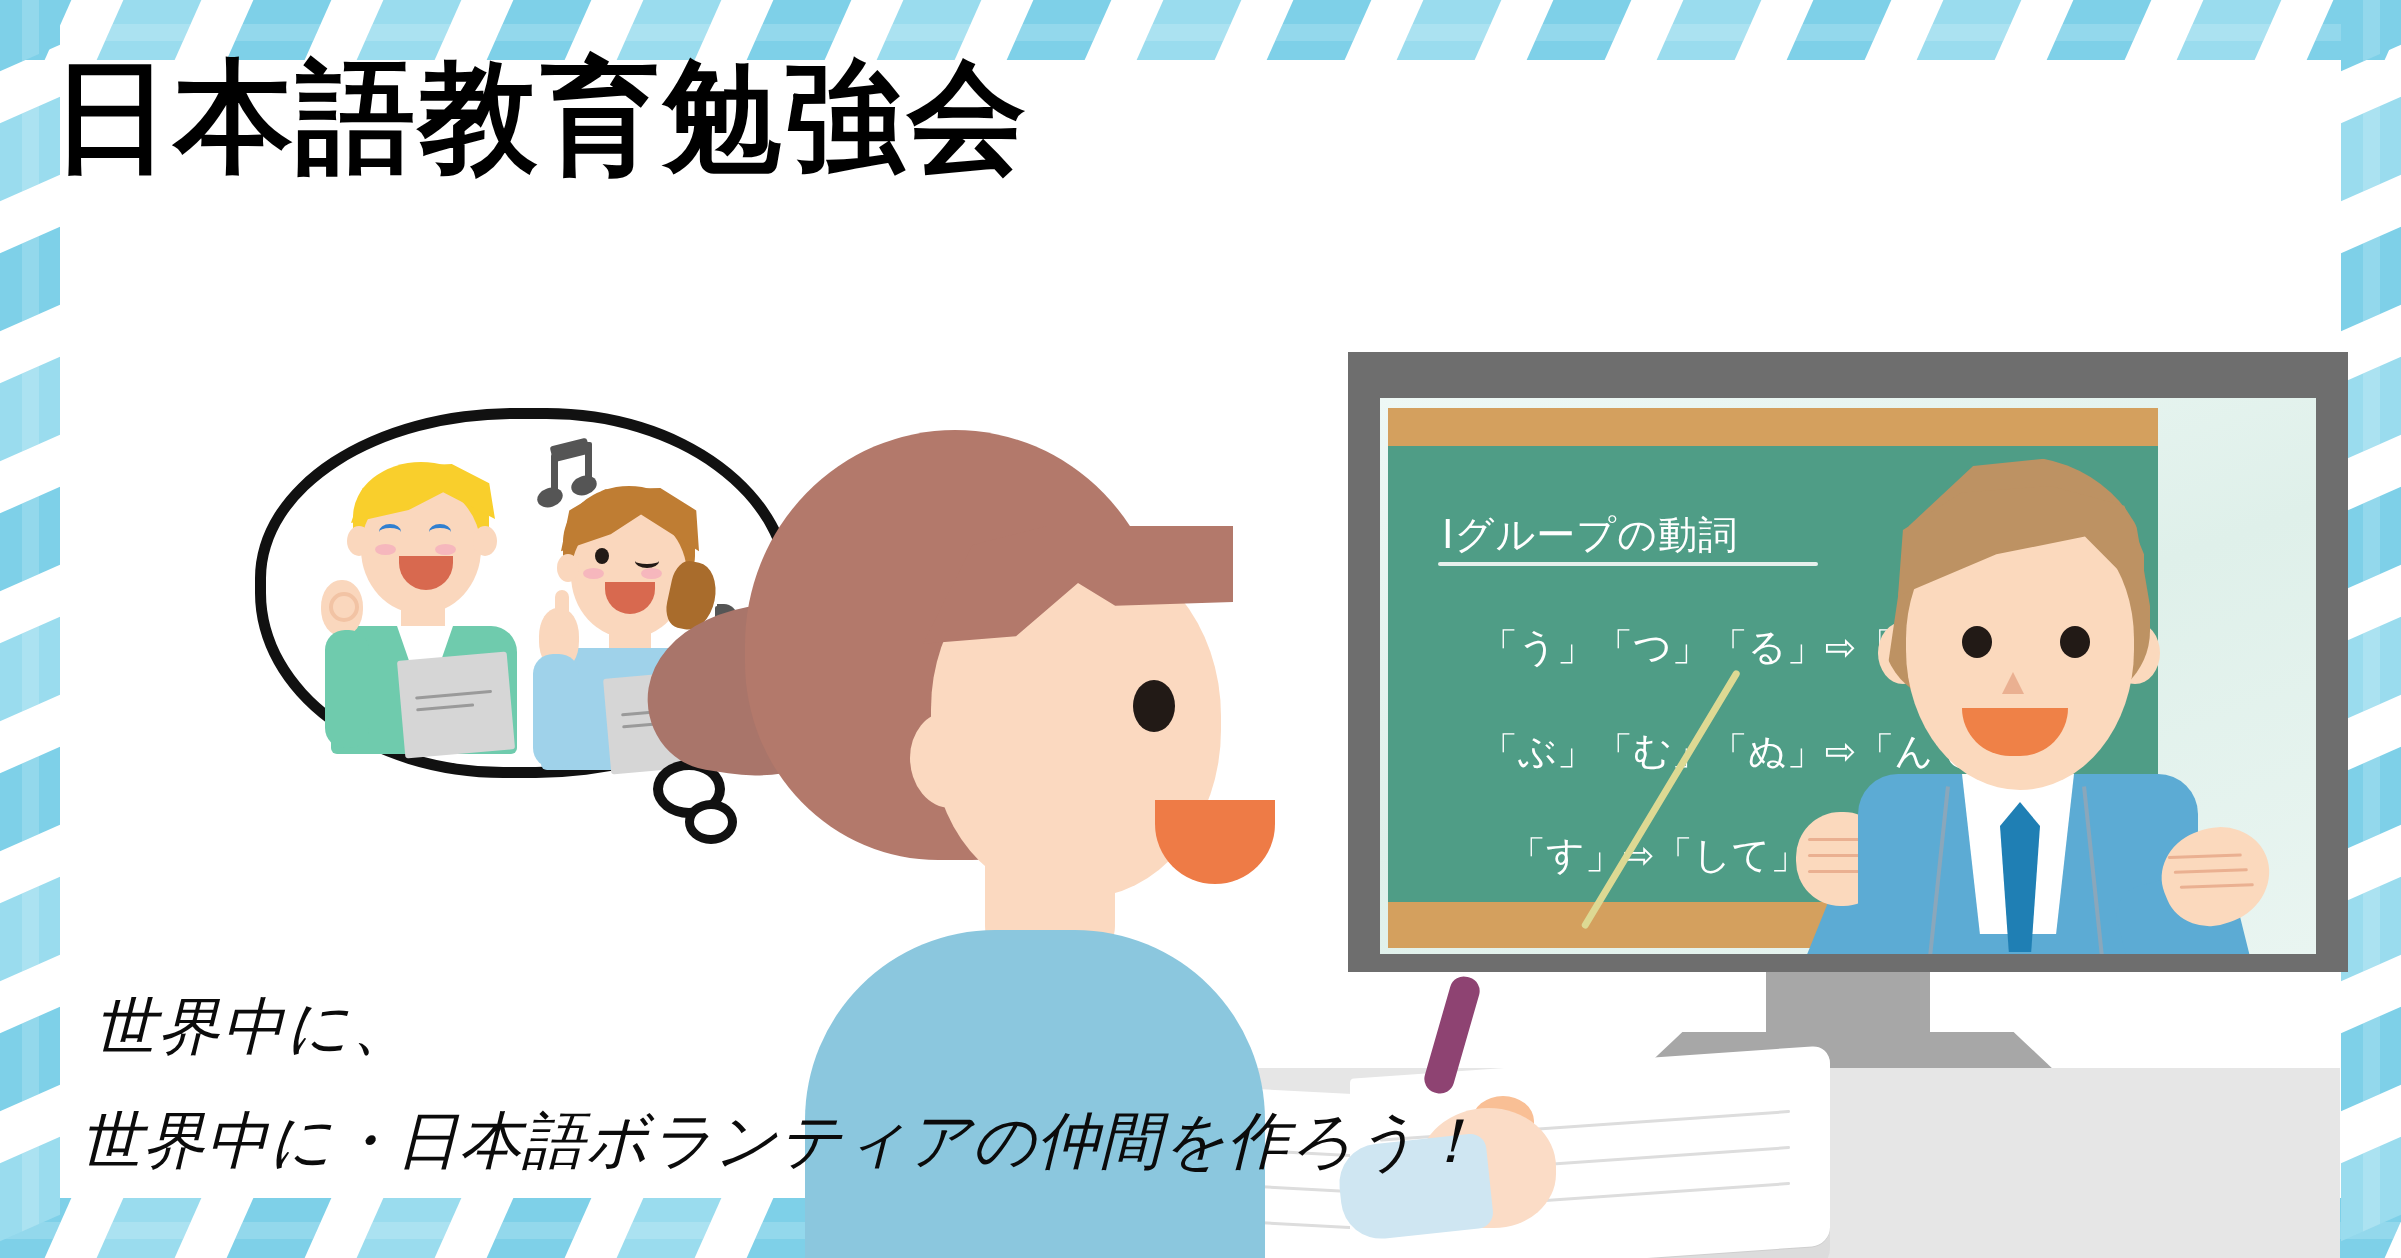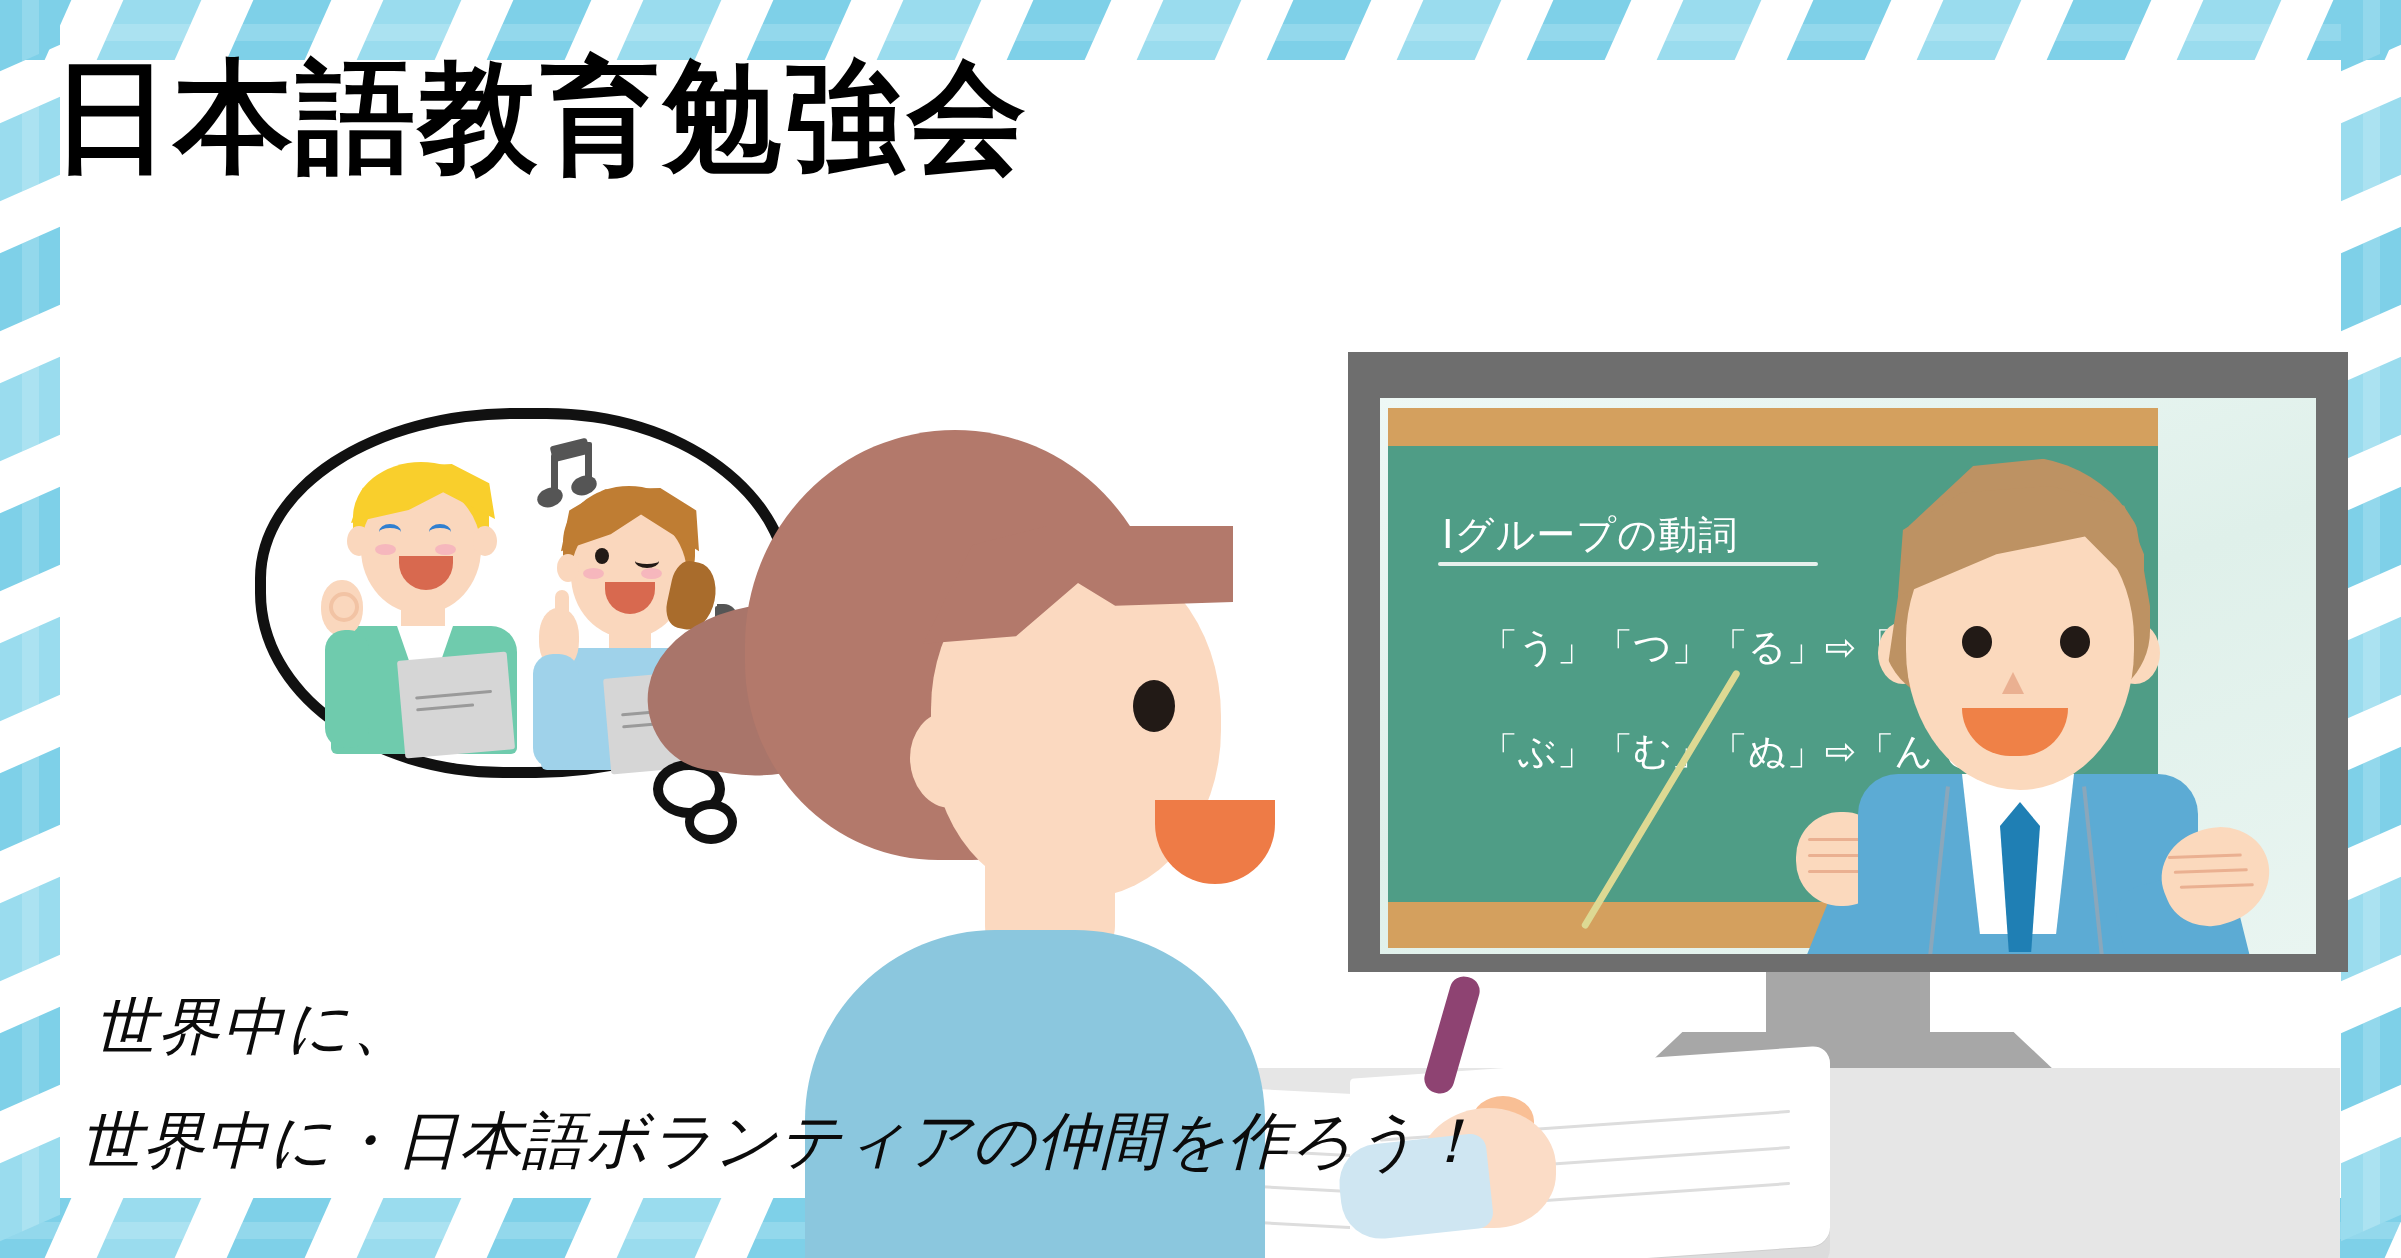--- a/index.html
+++ b/index.html
@@ -417,20 +417,21 @@
     <div class="mon-bezel"></div>
     <div class="mon-screen">
       <div class="bb-wall"></div>
 
       <div class="bb-frame">
         <div class="bb-face">
           <div class="bb-title">Ⅰグループの動詞</div>
           <div class="bb-rule"></div>
           <div class="bb-line bb-l1">「う」「つ」「る」⇨「って」</div>
           <div class="bb-line bb-l2">「ぶ」「む」「ぬ」⇨「んで」</div>
+          <div class="bb-line bb-l3">「す」⇨「して」</div>
         </div>
       </div>
 
       <div id="teacher">
         <div class="t-armL"></div>
         <div class="t-handL">
           <span class="fg" style="top:26px;"></span>
             <span class="fg" style="top:42px;"></span>
             <span class="fg" style="top:58px;"></span>
         </div>

